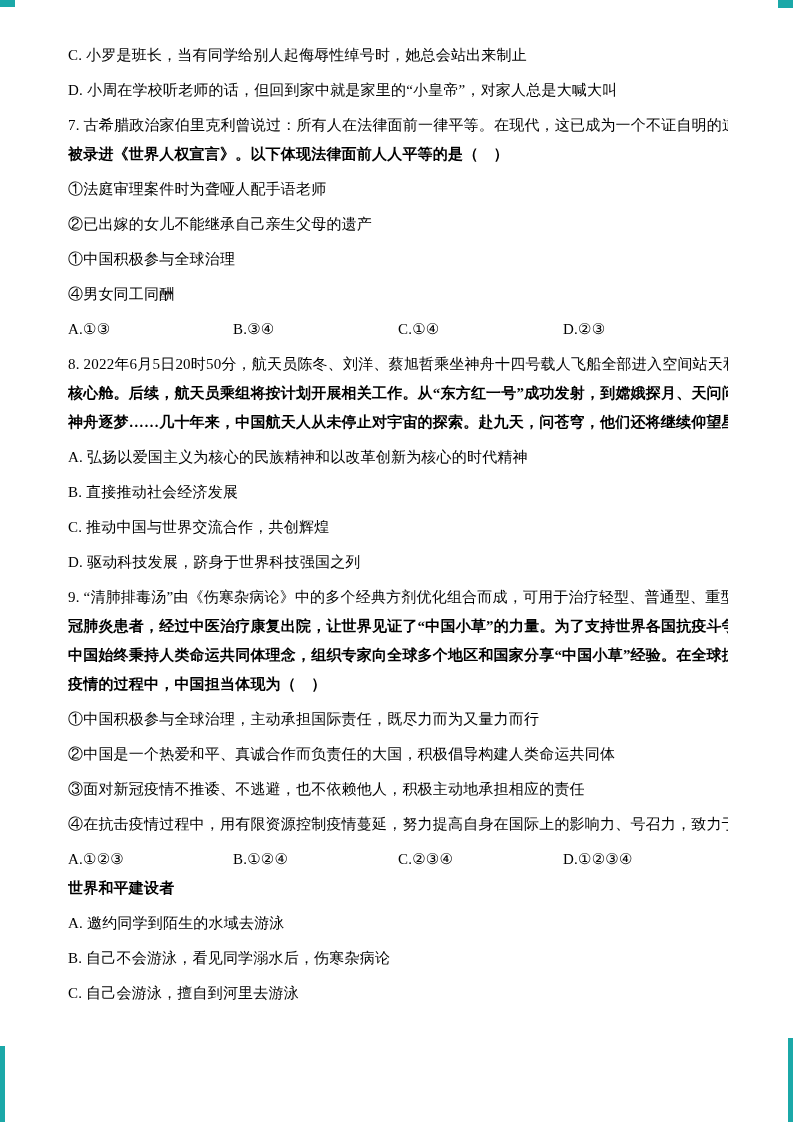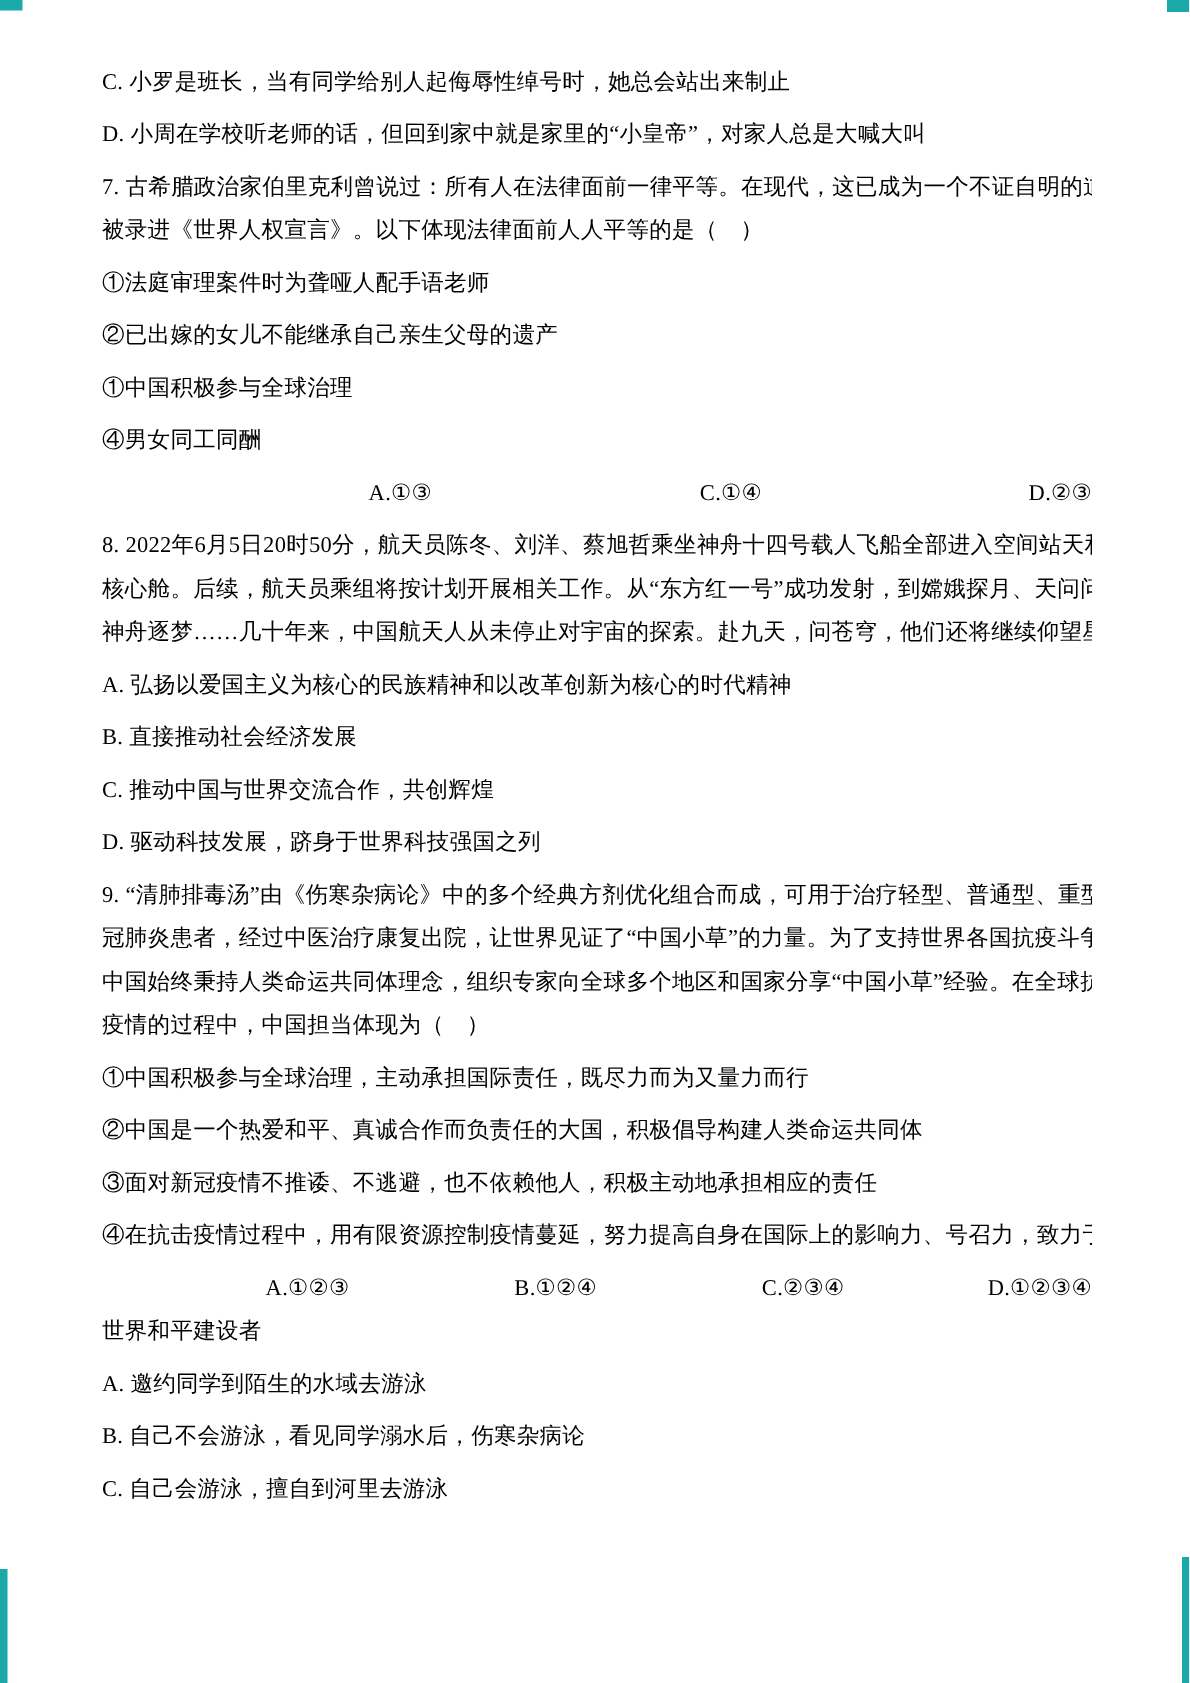--- a/index.html
+++ b/index.html
@@ -20,22 +20,22 @@
   }
   .line {
     font-size:15px;
     line-height:22px;
     white-space:nowrap;
     overflow:hidden;
     letter-spacing:0.2px;
   }
   .line.first { margin-top:0; }
   .line.loose { margin-top:13px; }
-  .line.tight { margin-top:7px; }
-  .choices-row { display:flex;text-align:right; }
+  .line.tight { margin-top:7px;font-weight:bold; }
+  .choices-row { display:flex; }
   .choice { flex:1; }
   .edge { position:absolute; }
   .edge.top-left     { left:0;   top:0;      width:15px; height:7px; }
   .edge.top-right    { right:0;  top:0;      width:15px; height:8px; }
   .edge.bottom-left  { left:0;   top:1046px; width:5px;  height:76px; }
   .edge.bottom-right { right:0;  top:1038px; width:5px;  height:84px; }
 </style>
 </head>
 <body>
 
@@ -49,20 +49,21 @@
       <div class="line first">C. 小罗是班长，当有同学给别人起侮辱性绰号时，她总会站出来制止</div>
       <div class="line loose">D. 小周在学校听老师的话，但回到家中就是家里的“小皇帝”，对家人总是大喊大叫</div>
       <div class="line loose">7. 古希腊政治家伯里克利曾说过：所有人在法律面前一律平等。在现代，这已成为一个不证自明的道理，</div>
       <div class="line tight">被录进《世界人权宣言》。以下体现法律面前人人平等的是（　）</div>
       <div class="line loose">①法庭审理案件时为聋哑人配手语老师</div>
       <div class="line loose">②已出嫁的女儿不能继承自己亲生父母的遗产</div>
       <div class="line loose">①中国积极参与全球治理</div>
       <div class="line loose">④男女同工同酬</div>
       <div class="line choices-row loose">
         <span class="choice">A.①③</span>
+        <span class="choice">B.③④</span>
         <span class="choice">C.①④</span>
         <span class="choice">D.②③</span>
       </div>
       <div class="line loose">8. 2022年6月5日20时50分，航天员陈冬、刘洋、蔡旭哲乘坐神舟十四号载人飞船全部进入空间站天和</div>
       <div class="line tight">核心舱。后续，航天员乘组将按计划开展相关工作。从“东方红一号”成功发射，到嫦娥探月、天问问天、</div>
       <div class="line tight">神舟逐梦……几十年来，中国航天人从未停止对宇宙的探索。赴九天，问苍穹，他们还将继续仰望星空逐</div>
       <div class="line loose">A. 弘扬以爱国主义为核心的民族精神和以改革创新为核心的时代精神</div>
       <div class="line loose">B. 直接推动社会经济发展</div>
       <div class="line loose">C. 推动中国与世界交流合作，共创辉煌</div>
       <div class="line loose">D. 驱动科技发展，跻身于世界科技强国之列</div>

